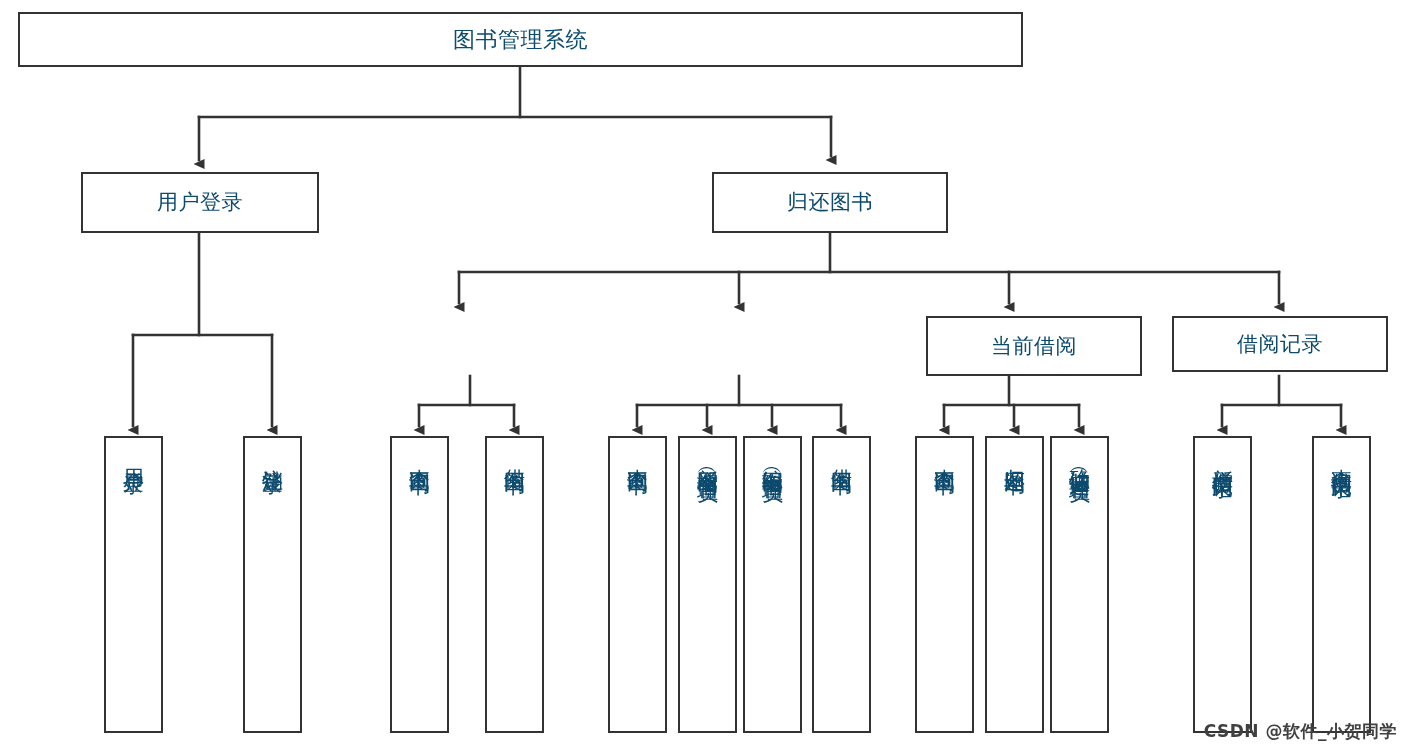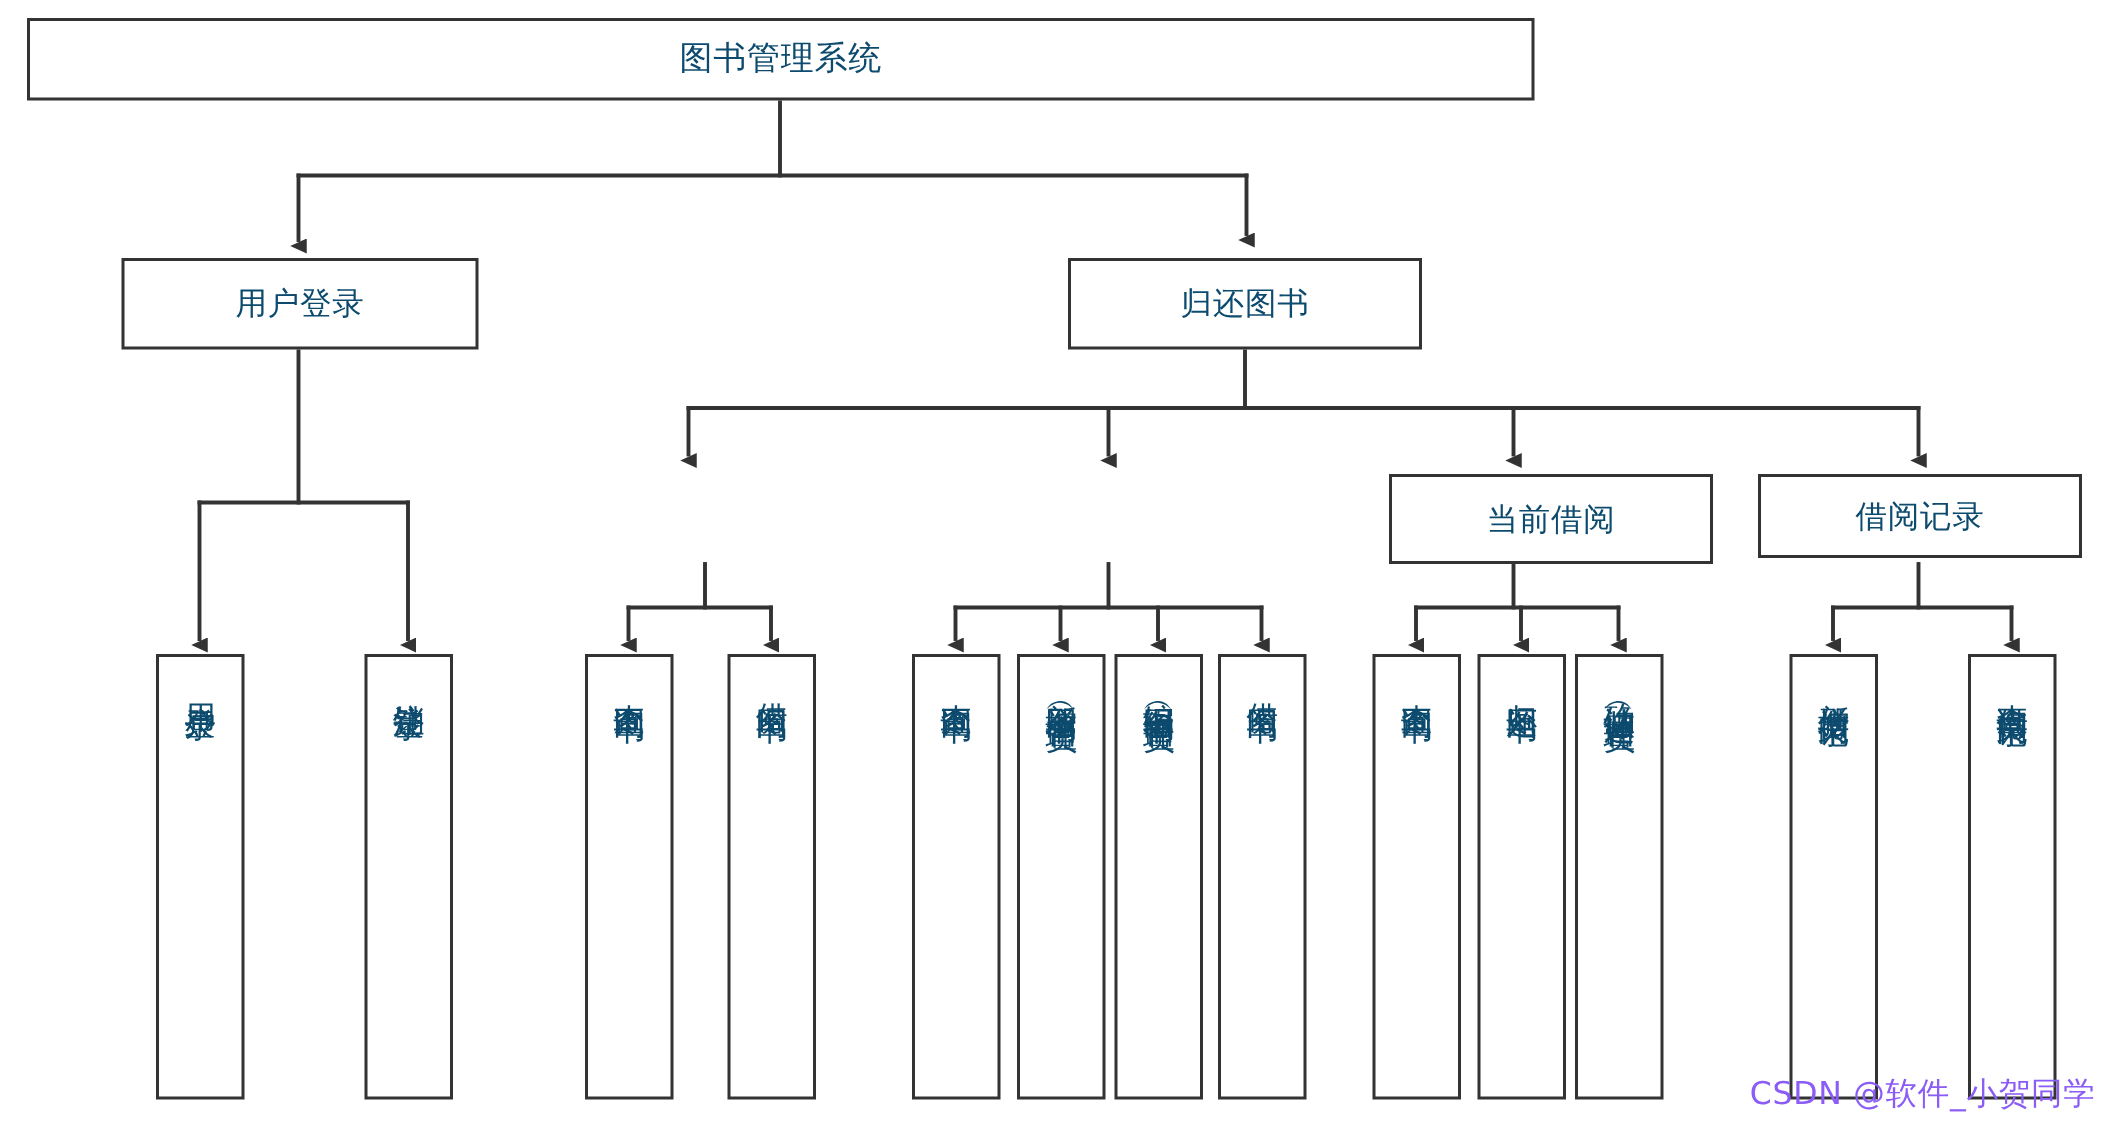--- a/index.html
+++ b/index.html
@@ -55,25 +55,26 @@
     text-orientation: upright;
     font-size: 21px;
     letter-spacing: 2px;
     line-height: 1.05;
   }
   #root-node .node-label { font-size: 22px; }
   #watermark {
     position: absolute;
     right: 8px;
     bottom: 4px;
-    font-size: 21px;
-    color: #8b5cf6;
+    font-size: 17px;
+    color: #404040;
     letter-spacing: 0.5px;
     white-space: nowrap;
     font-family: "DejaVu Sans", "Liberation Sans", sans-serif;
+    font-weight: bold;
   }
 </style>
 </head>
 <body>
 
 <div id="diagram-root">
 
   <svg id="edge-layer" viewBox="0 0 1405 747" width="1405" height="747" xmlns="http://www.w3.org/2000/svg">
     <defs>
       <marker id="arrow" markerWidth="10" markerHeight="11" refX="1" refY="5.5" orient="auto" markerUnits="userSpaceOnUse">

